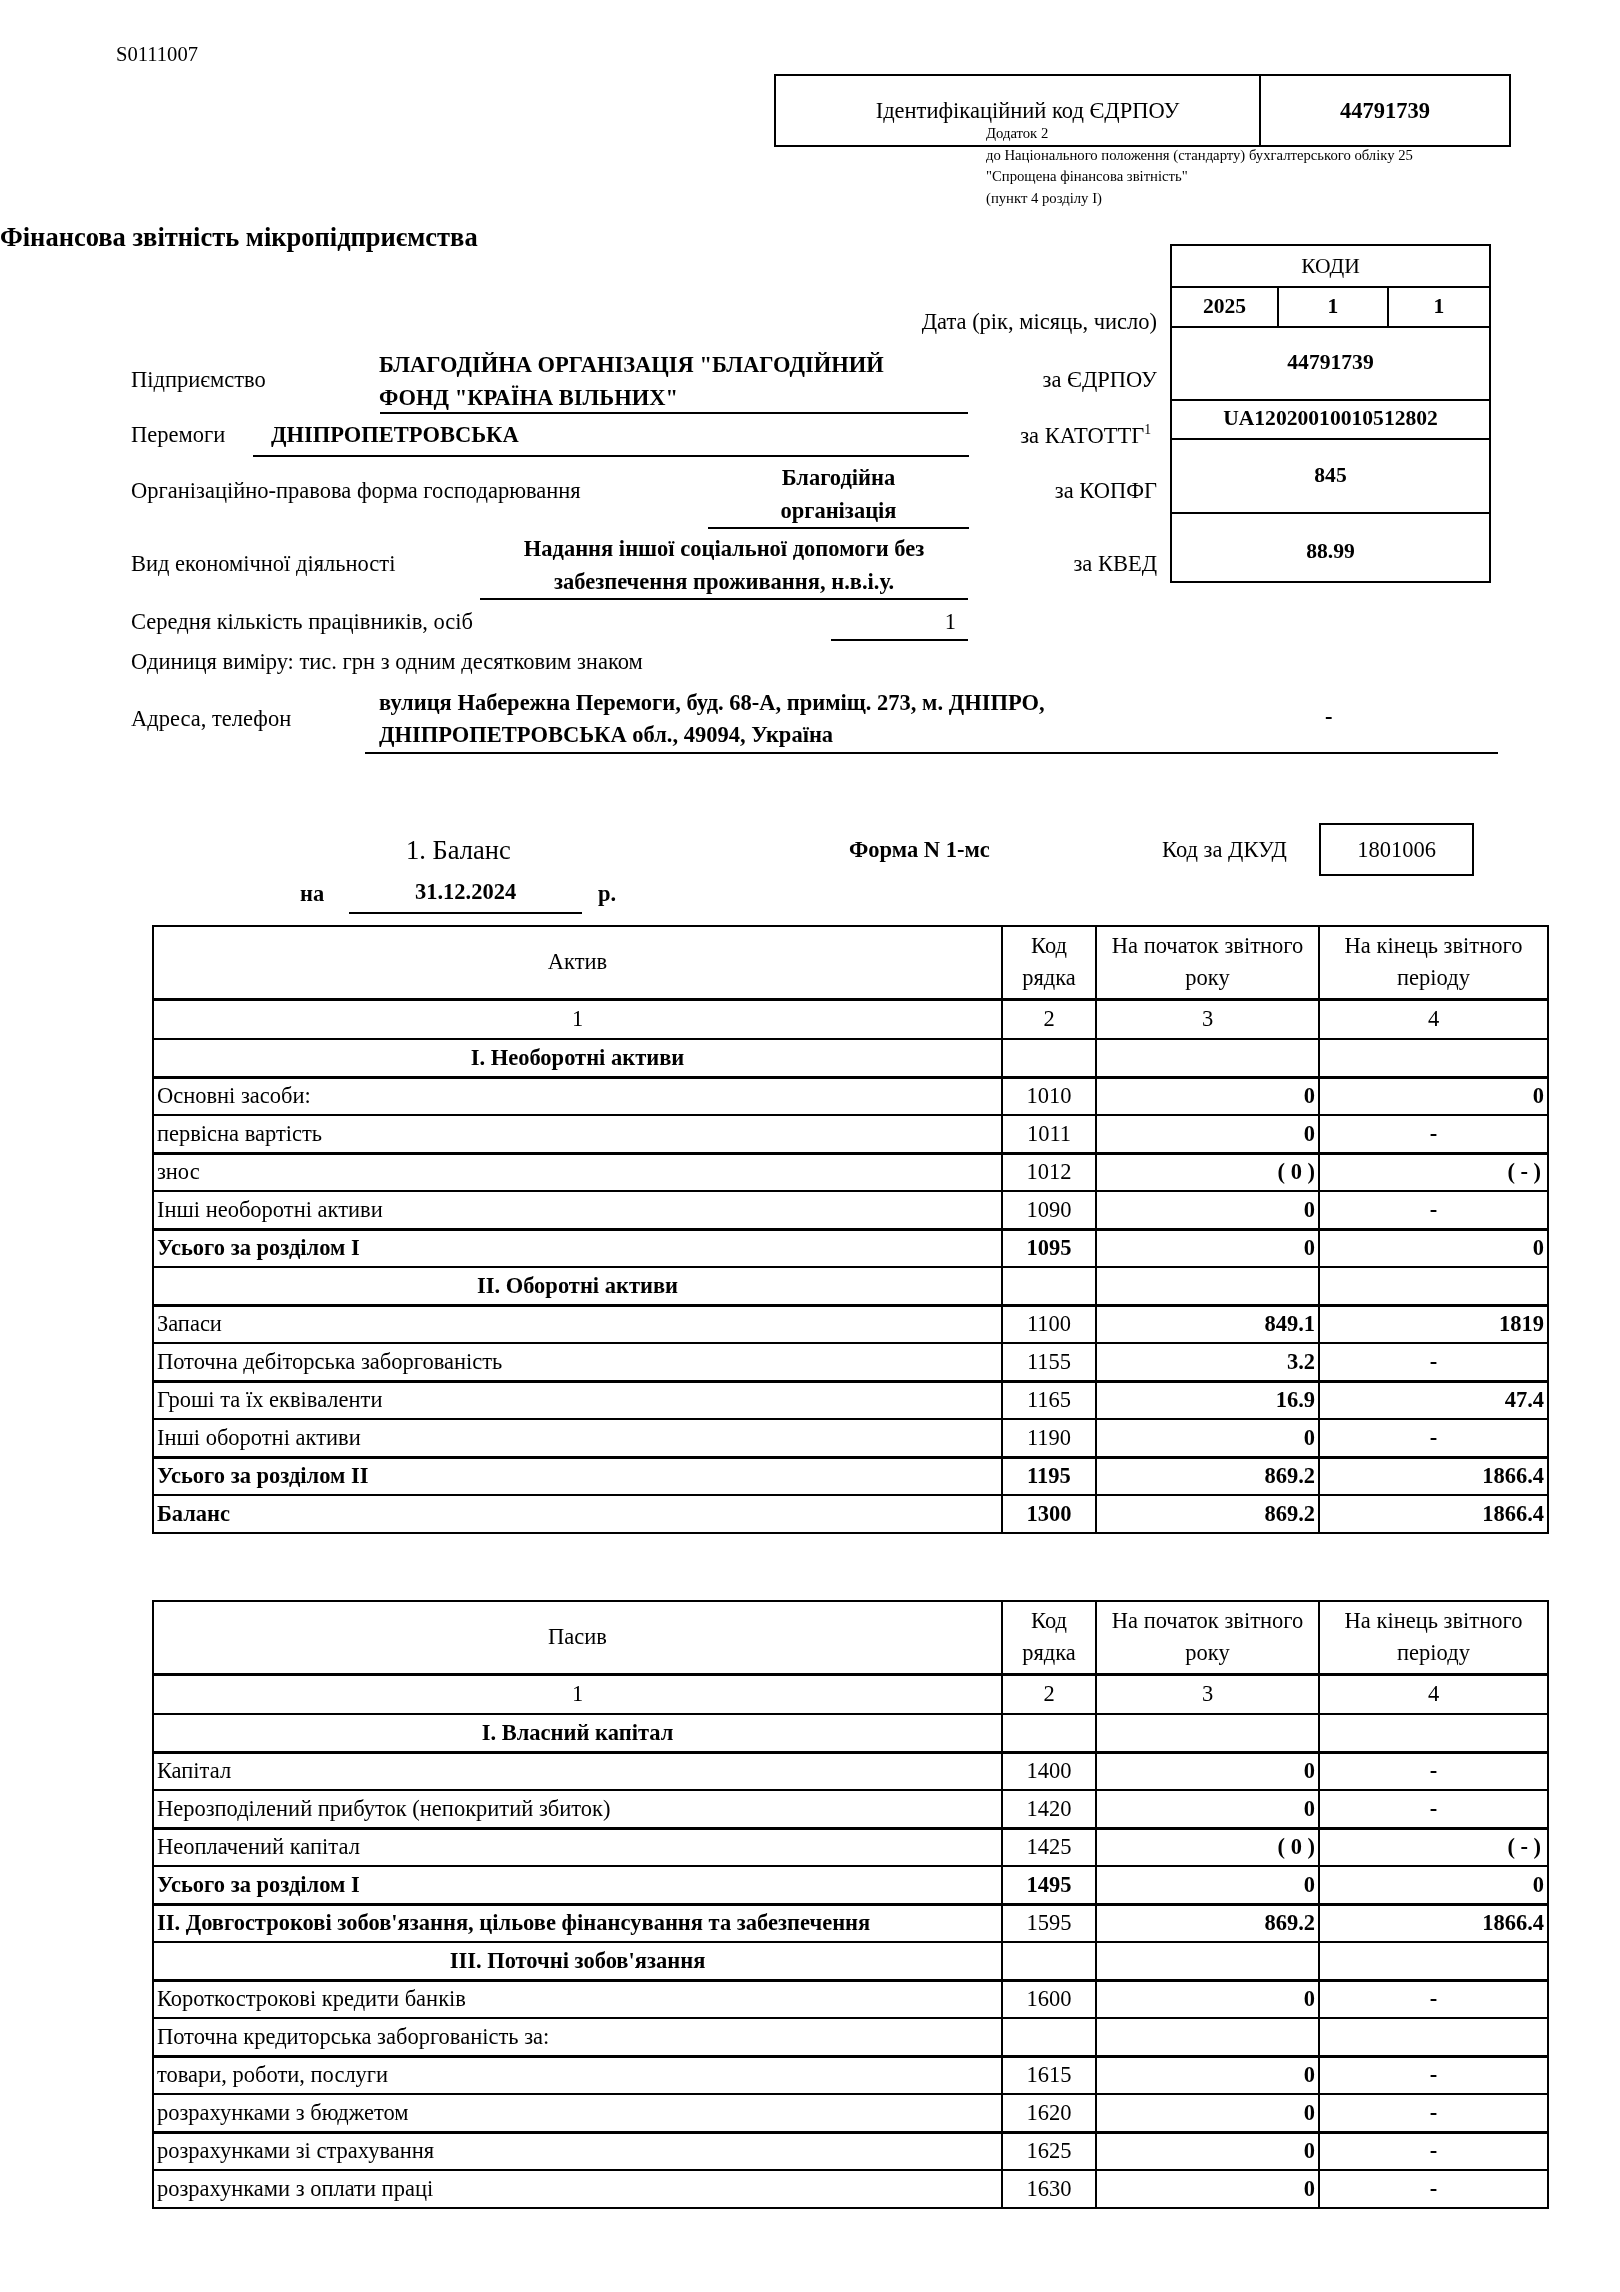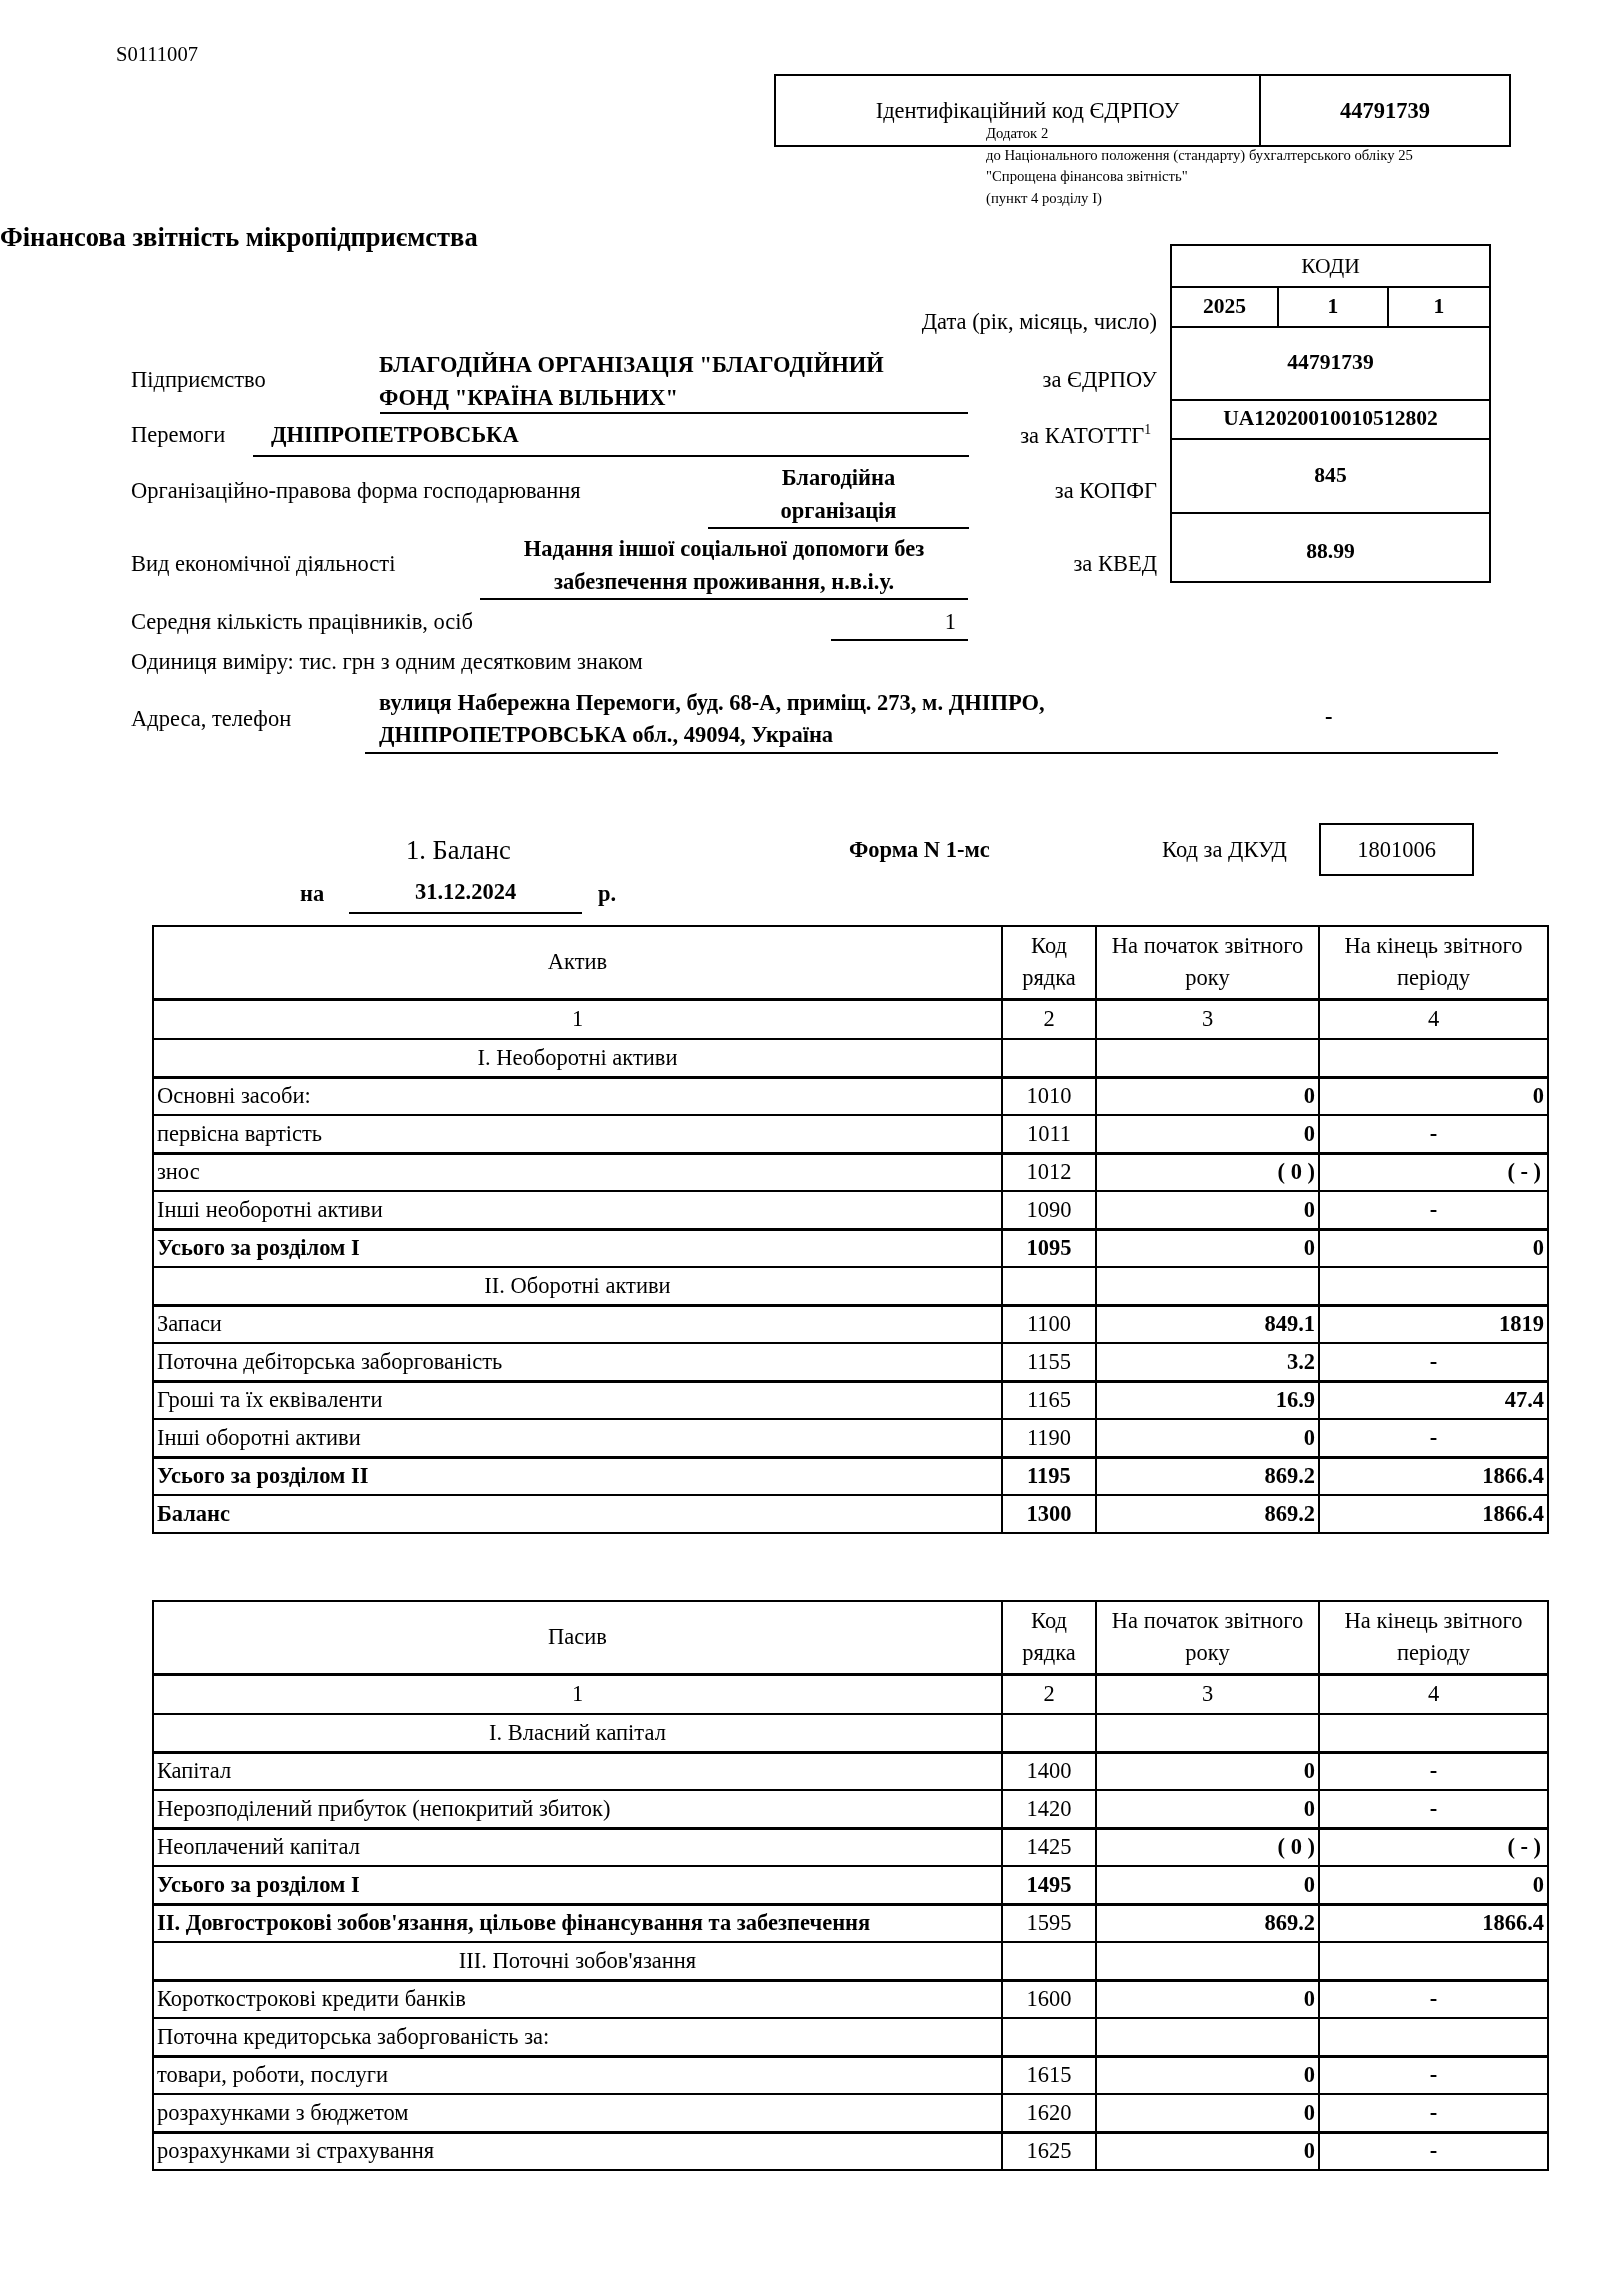--- a/index.html
+++ b/index.html
@@ -28,21 +28,21 @@
   .lbl { font-size:22.5px; }
   .rlbl { font-size:22.5px; text-align:right; }
 
   
   table.bal { position:absolute; left:116px; width:1396px; border-collapse:collapse; table-layout:fixed;margin-left:36px; }
   table.bal td { border:2px solid #000; font-size:22.5px; padding:0 2.9px; height:38px; box-sizing:border-box; }
   table.bal tr.thick td { border-top:3.9px solid #000; }
   table.bal td.code { text-align:center; }
   table.bal td.num { text-align:right; font-weight:bold; }
   table.bal td.dash { text-align:center; font-weight:bold; }
-  table.bal td.sec { text-align:center; font-weight:normal; }
+  table.bal td.sec { text-align:center; font-weight:bold; }
   table.bal tr.hdr td { text-align:center; font-weight:normal; height:73px; line-height:32px; }
   table.bal tr.colnum td { text-align:center; height:40px; }
   table.bal tr.bold td.lab, table.bal tr.bold td.code { font-weight:bold; }
   table.bal td.paren-end { text-align:right; font-weight:bold; padding-right:5.9px; }
 </style>
 </head>
 <body>
 
 <div class="abs f21" style="left:116px; top:43px;">S0111007</div>
 
@@ -325,15 +325,21 @@
         <td class="code">1620</td>
         <td class="num">0</td>
         <td class="dash">-</td>
       </tr>
       <tr class=" thick">
         <td class="lab">розрахунками зі страхування</td>
         <td class="code">1625</td>
         <td class="num">0</td>
         <td class="dash">-</td>
       </tr>
+      <tr class="">
+        <td class="lab">розрахунками з оплати праці</td>
+        <td class="code">1630</td>
+        <td class="num">0</td>
+        <td class="dash">-</td>
+      </tr>
     </tbody>
 </table>
 
 
 </body></html>

